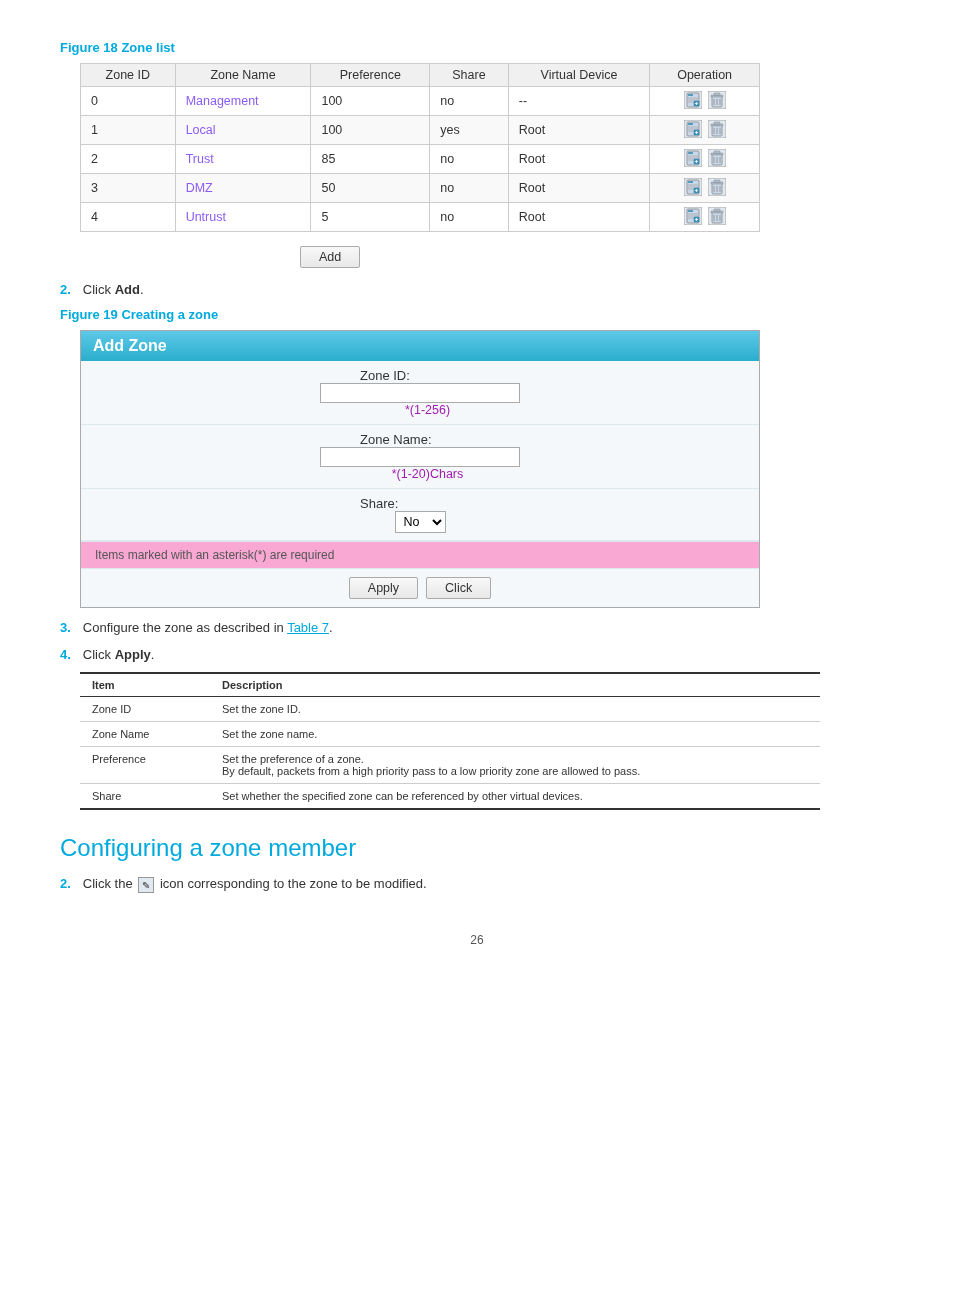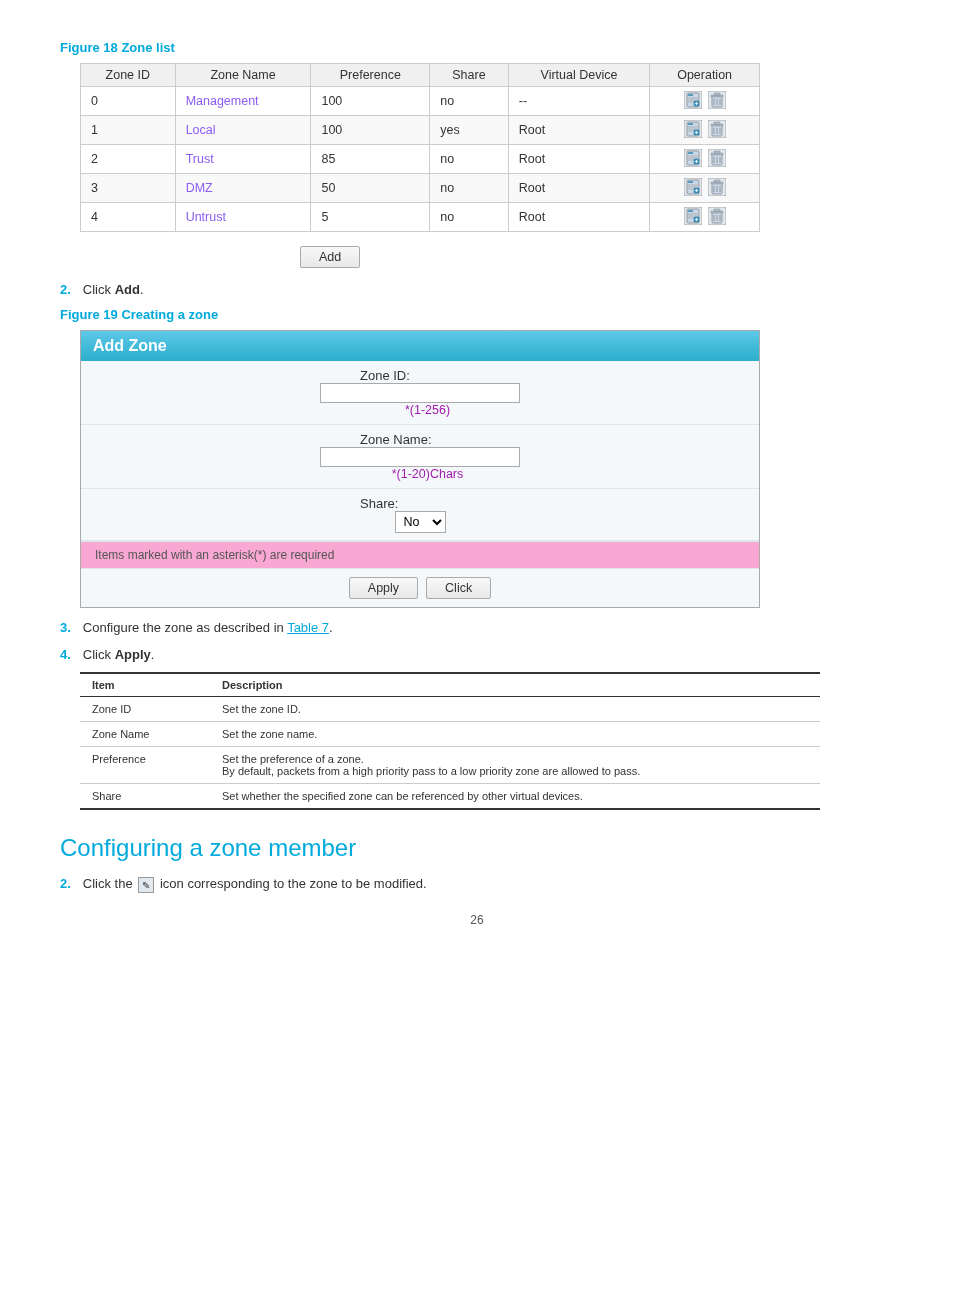--- a/index.html
+++ b/index.html
@@ -195,21 +195,21 @@
     .section-heading {
       color: #00aadd;
       font-size: 24px;
       font-weight: normal;
       margin: 24px 0 14px 0;
       border-bottom: none;
     }
 
     .page-num {
       text-align: center;
-      margin-top: 20px;
+      margin-top: 40px;
       font-size: 12px;
       color: #555;
     }
 
     
     .inline-icon {
       display: inline-block;
       width: 16px;
       height: 16px;
       background: #e0e8f0;

